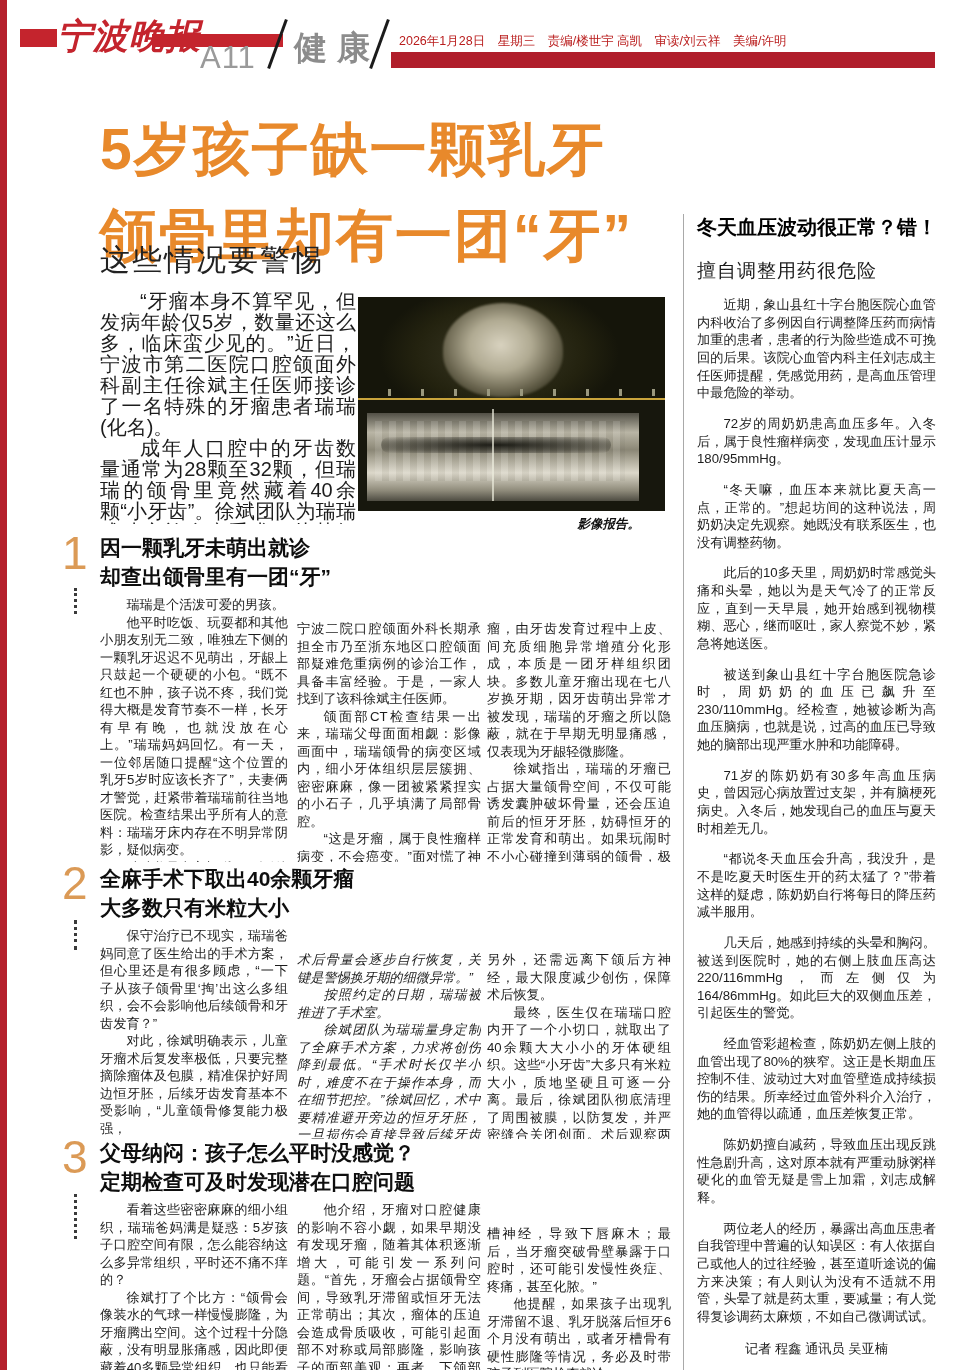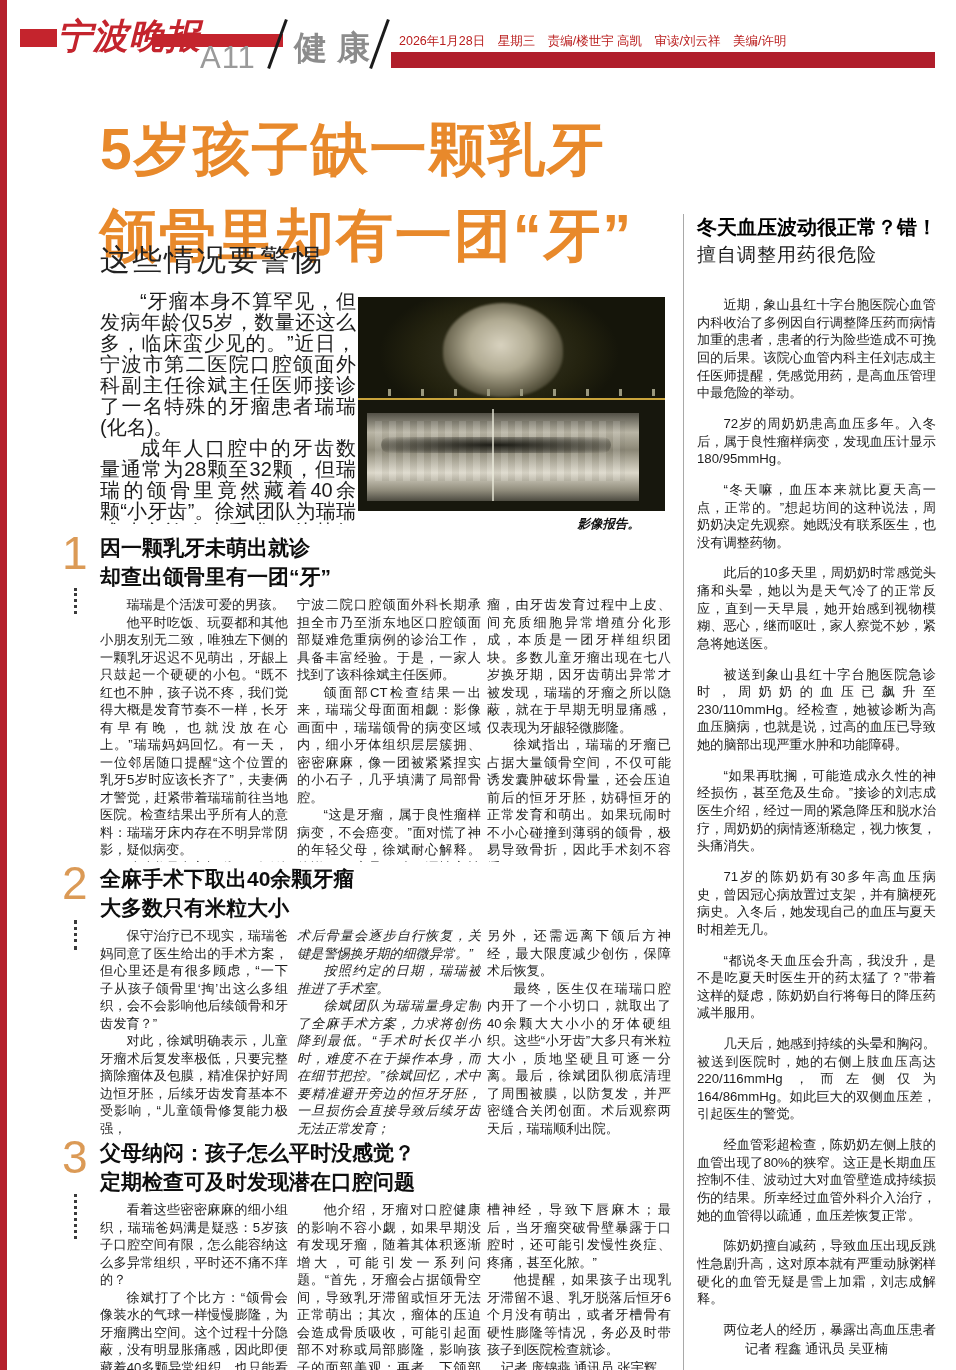--- a/index.html
+++ b/index.html
@@ -23,21 +23,21 @@
   
   .hl{font-size:57px;font-weight:bold;color:#e8892b;letter-spacing:2px;white-space:nowrap;}
   .hl1{left:100px;top:112px;}
   .hl2{left:100px;top:198px;text-align:center;}
   .sub{left:100px;top:240px;font-size:30px;color:#222;letter-spacing:2px;}
 
   
   .intro{left:100px;top:291px;width:256px;height:233px;font-size:20px;line-height:21px;text-align:justify;overflow:hidden;}
   .intro p,.col p{margin:0;}
   p.ind{text-indent:2em;}
-  p.cont{text-indent:0;}
+  p.cont{text-indent:0;margin-top:24px;}
 
   
   .ct{left:358px;top:297px;width:307px;height:214px;background:#17170d;overflow:hidden;}
   .ct-top{position:absolute;left:0;top:0;width:100%;height:103px;
           background:radial-gradient(ellipse 120px 70px at 46% 55%, #3d3b28 0%, #23220f 70%, #15150a 100%);}
   .ct-skull{position:absolute;left:85px;top:6px;width:120px;height:94px;border-radius:50% 50% 46% 46%;
             background:radial-gradient(ellipse at 48% 45%, #d8d2bf 0%, #b0aa92 35%, #6d6852 62%, rgba(40,38,22,0) 88%);
             filter:blur(1px);}
   .ct-ticks{position:absolute;left:0;top:92px;width:100%;height:7px;
             background:repeating-linear-gradient(90deg, transparent 0 30px, #9a987f 30px 33px);}
@@ -58,21 +58,21 @@
   .dotline{left:74px;width:0;border-left:3px dotted #3a3a3a;}
   .sec-title{left:100px;font-size:21px;font-weight:bold;line-height:29px;color:#0e0e0e;white-space:nowrap;}
   .col{width:188px;font-size:13.2px;line-height:17.5px;text-align:justify;overflow:hidden;}
   .byline-main{text-align:center;margin-top:2px;}
 
   
   .vdiv{left:683px;top:214px;width:1px;height:1156px;background:#a9a9a9;}
 
   
   .side-t1{left:697px;top:214px;font-size:20px;font-weight:bold;color:#000;white-space:nowrap;}
-  .side-t2{left:697px;top:242px;font-size:19px;color:#1a1a1a;white-space:nowrap;letter-spacing:1px;}
+  .side-t2{left:697px;top:258px;font-size:19px;color:#1a1a1a;white-space:nowrap;letter-spacing:1px;}
   .side-body{left:697px;top:283px;width:239px;height:1053px;font-size:13.2px;line-height:17.6px;
              text-align:justify;overflow:hidden;}
   .side-byline{left:697px;top:1340px;width:239px;text-align:center;font-size:13.2px;}
 </style>
 </head>
 <body>
 
 <div class="page">
 
   <div class="abs edge-stripe"></div>
@@ -172,21 +172,20 @@
   </div>
 
   <div class="abs side-t1">冬天血压波动很正常？错！</div>
   <div class="abs side-t2">擅自调整用药很危险</div>
   <div class="abs side-body">
     <p class="ind">近期，象山县红十字台胞医院心血管内科收治了多例因自行调整降压药而病情加重的患者，患者的行为险些造成不可挽回的后果。该院心血管内科主任刘志成主任医师提醒，凭感觉用药，是高血压管理中最危险的举动。</p>
     <p class="ind">72岁的周奶奶患高血压多年。入冬后，属于良性瘤样病变，发现血压计显示180/95mmHg。</p>
     <p class="ind">“冬天嘛，血压本来就比夏天高一点，正常的。”想起坊间的这种说法，周奶奶决定先观察。她既没有联系医生，也没有调整药物。</p>
     <p class="ind">此后的10多天里，周奶奶时常感觉头痛和头晕，她以为是天气冷了的正常反应，直到一天早晨，她开始感到视物模糊、恶心，继而呕吐，家人察觉不妙，紧急将她送医。</p>
     <p class="ind">被送到象山县红十字台胞医院急诊时，周奶奶的血压已飙升至230/110mmHg。经检查，她被诊断为高血压脑病，也就是说，过高的血压已导致她的脑部出现严重水肿和功能障碍。</p>
-    <p class="ind">“如果再耽搁，可能造成永久性的神经损伤，甚至危及生命。”接诊的刘志成医生介绍，经过一周的紧急降压和脱水治疗，周奶奶的病情逐渐稳定，视力恢复，头痛消失。</p>
     <p class="ind">71岁的陈奶奶有30多年高血压病史，曾因冠心病放置过支架，并有脑梗死病史。入冬后，她发现自己的血压与夏天时相差无几。</p>
     <p class="ind">“都说冬天血压会升高，我没升，是不是吃夏天时医生开的药太猛了？”带着这样的疑虑，陈奶奶自行将每日的降压药减半服用。</p>
     <p class="ind">几天后，她感到持续的头晕和胸闷。被送到医院时，她的右侧上肢血压高达220/116mmHg，而左侧仅为164/86mmHg。如此巨大的双侧血压差，引起医生的警觉。</p>
     <p class="ind">经血管彩超检查，陈奶奶左侧上肢的血管出现了80%的狭窄。这正是长期血压控制不佳、波动过大对血管壁造成持续损伤的结果。所幸经过血管外科介入治疗，她的血管得以疏通，血压差恢复正常。</p>
     <p class="ind">陈奶奶擅自减药，导致血压出现反跳性急剧升高，这对原本就有严重动脉粥样硬化的血管无疑是雪上加霜，刘志成解释。</p>
     <p class="ind">两位老人的经历，暴露出高血压患者自我管理中普遍的认知误区：有人依据自己或他人的过往经验，甚至道听途说的偏方来决策；有人则认为没有不适就不用管，头晕了就是药太重，要减量；有人觉得复诊调药太麻烦，不如自己微调试试。</p>
 
   </div>
   <div class="abs side-byline">记者 程鑫 通讯员 吴亚楠</div>
 

